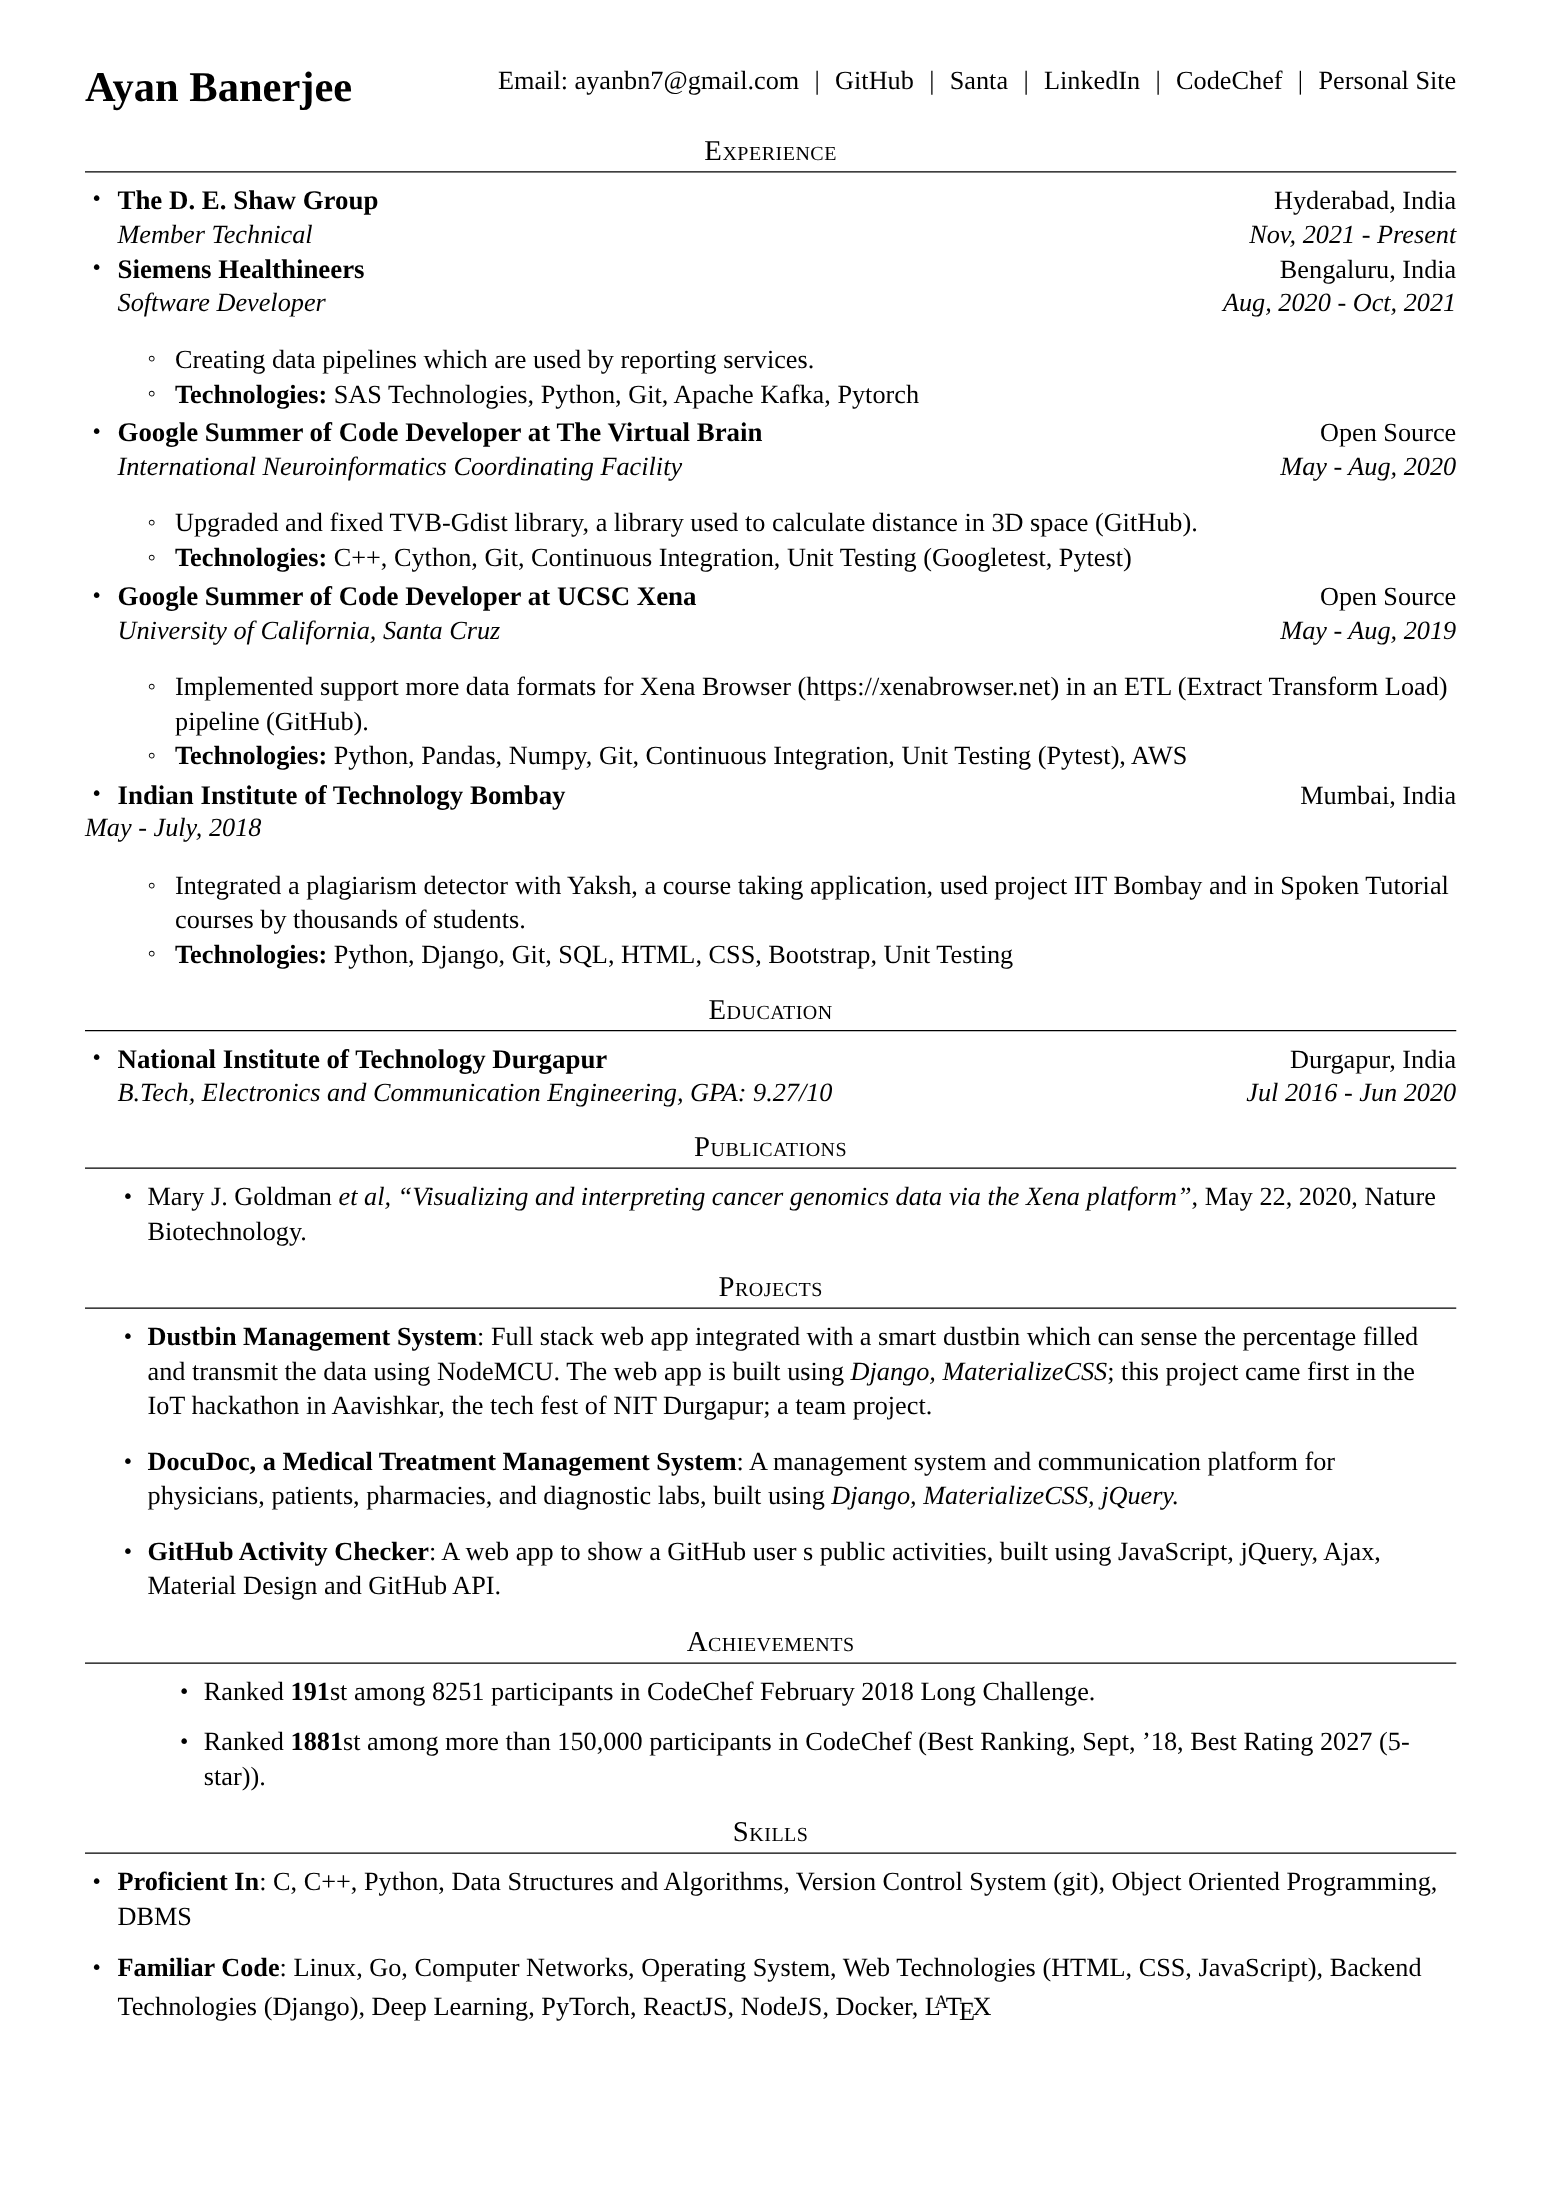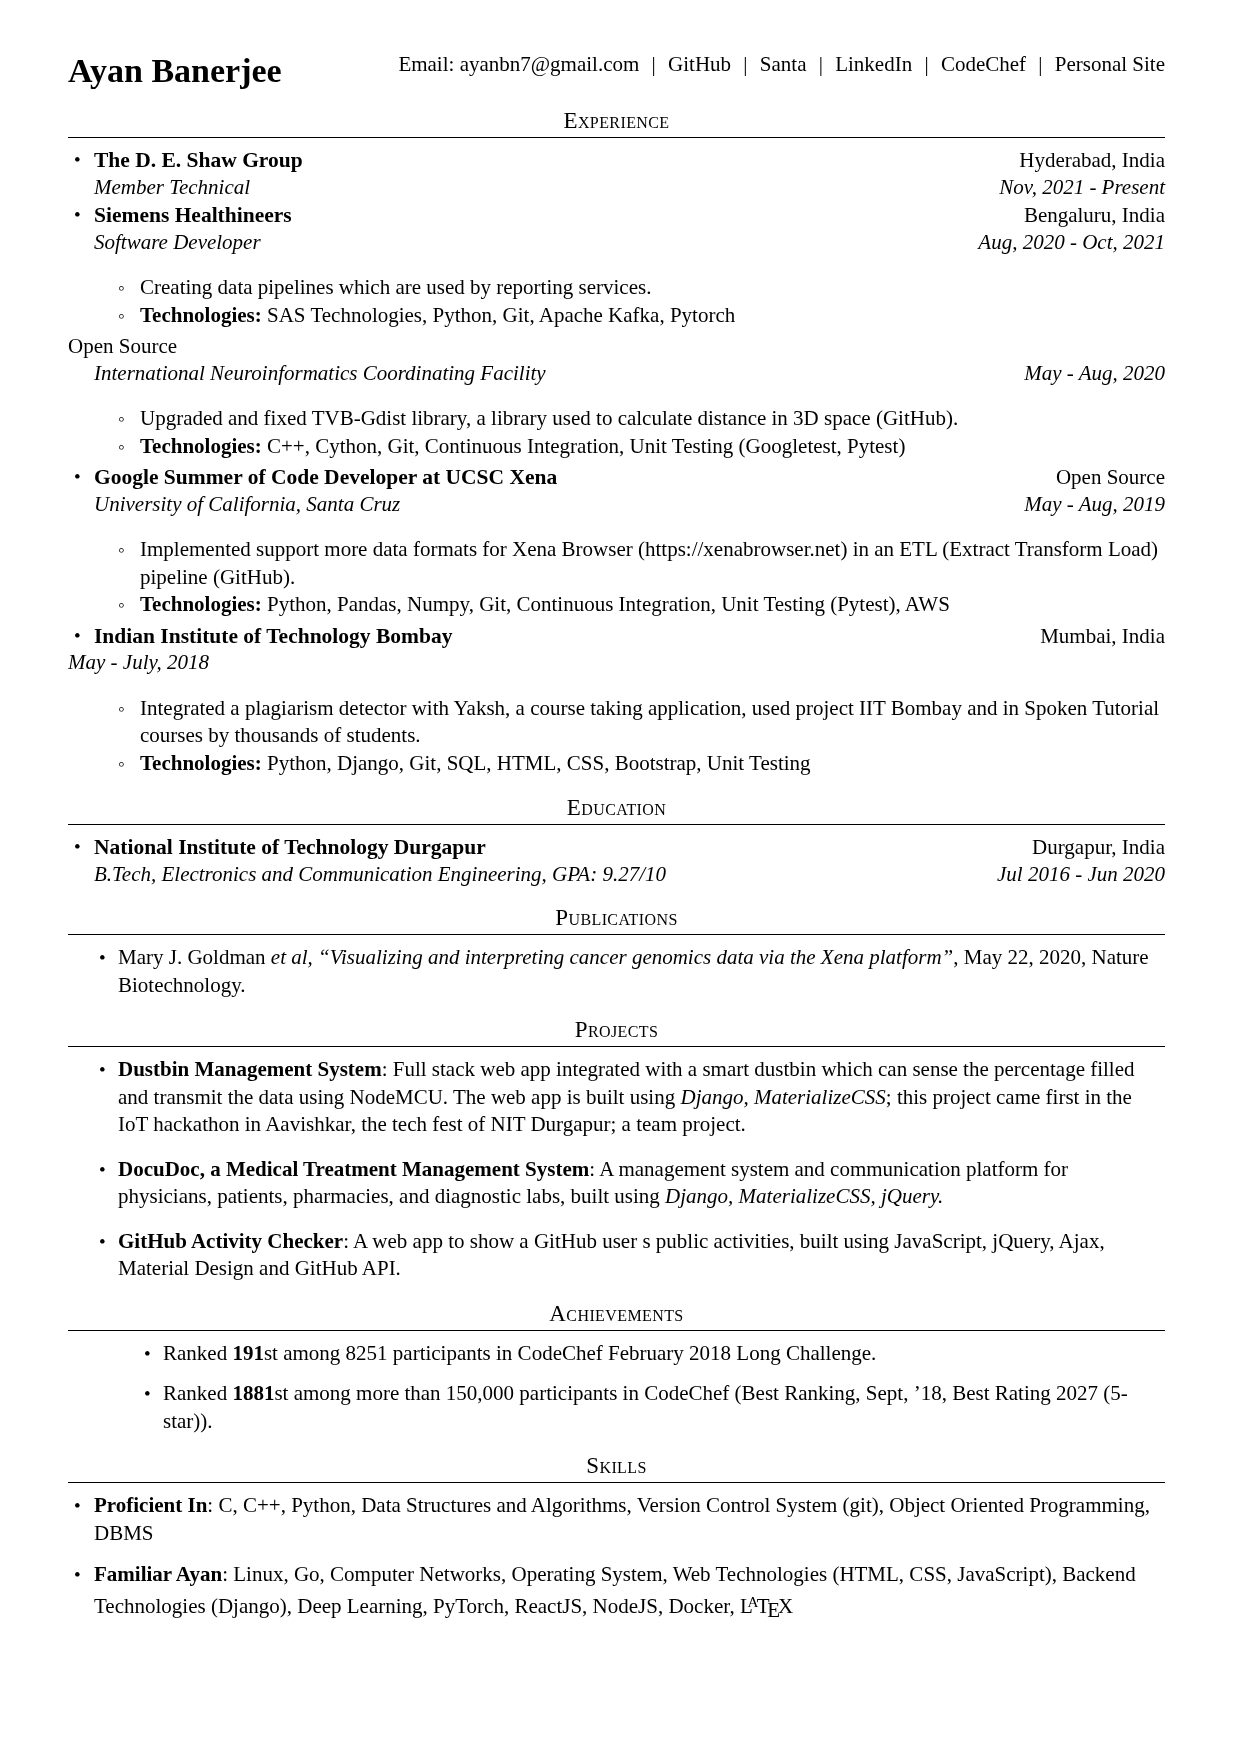--- a/index.html
+++ b/index.html
@@ -104,20 +104,21 @@
         <span class="eright dates">Aug, 2020 - Oct, 2021</span>
       </div>
       <ul class="sub">
         <li><span class="b"></span><span>Creating data pipelines which are used by reporting services.</span></li>
         <li><span class="b">Technologies:</span><span> SAS Technologies, Python, Git, Apache Kafka, Pytorch</span></li>
       </ul>
     </div>
 
     <div class="entry">
       <div class="eline l1">
+        <span class="eleft">Google Summer of Code Developer at The Virtual Brain</span>
         <span class="eright">Open Source</span>
       </div>
       <div class="eline l2">
         <span class="eleft role">International Neuroinformatics Coordinating Facility</span>
         <span class="eright dates">May - Aug, 2020</span>
       </div>
       <ul class="sub">
         <li><span class="b"></span><span>Upgraded and fixed TVB-Gdist library, a library used to calculate distance in 3D space (GitHub).</span></li>
         <li><span class="b">Technologies:</span><span> C++, Cython, Git, Continuous Integration, Unit Testing (Googletest, Pytest)</span></li>
       </ul>
@@ -208,18 +209,18 @@
   </div>
 
   <div class="section">
     <h2 class="sec-title">Skills</h2>
     <div class="sec-rule"></div>
     <ul class="alist">
       <li>
         <span class="b">Proficient In</span><span>: C, C++, Python, Data Structures and Algorithms, Version Control System (git), Object Oriented Programming, DBMS</span>
       </li>
       <li>
-        <span class="b">Familiar Ayan</span><span>: Linux, Go, Computer Networks, Operating System, Web Technologies (HTML, CSS, JavaScript), Backend Technologies (Django), Deep Learning, PyTorch, ReactJS, NodeJS, Docker, </span><span class="latex"><span>L</span><span class="lx-a">A</span><span>T</span><span class="lx-e">E</span><span>X</span></span>
+        <span class="b">Familiar Code</span><span>: Linux, Go, Computer Networks, Operating System, Web Technologies (HTML, CSS, JavaScript), Backend Technologies (Django), Deep Learning, PyTorch, ReactJS, NodeJS, Docker, </span><span class="latex"><span>L</span><span class="lx-a">A</span><span>T</span><span class="lx-e">E</span><span>X</span></span>
       </li>
     </ul>
   </div>
 
 </div>
 
 </body></html>

